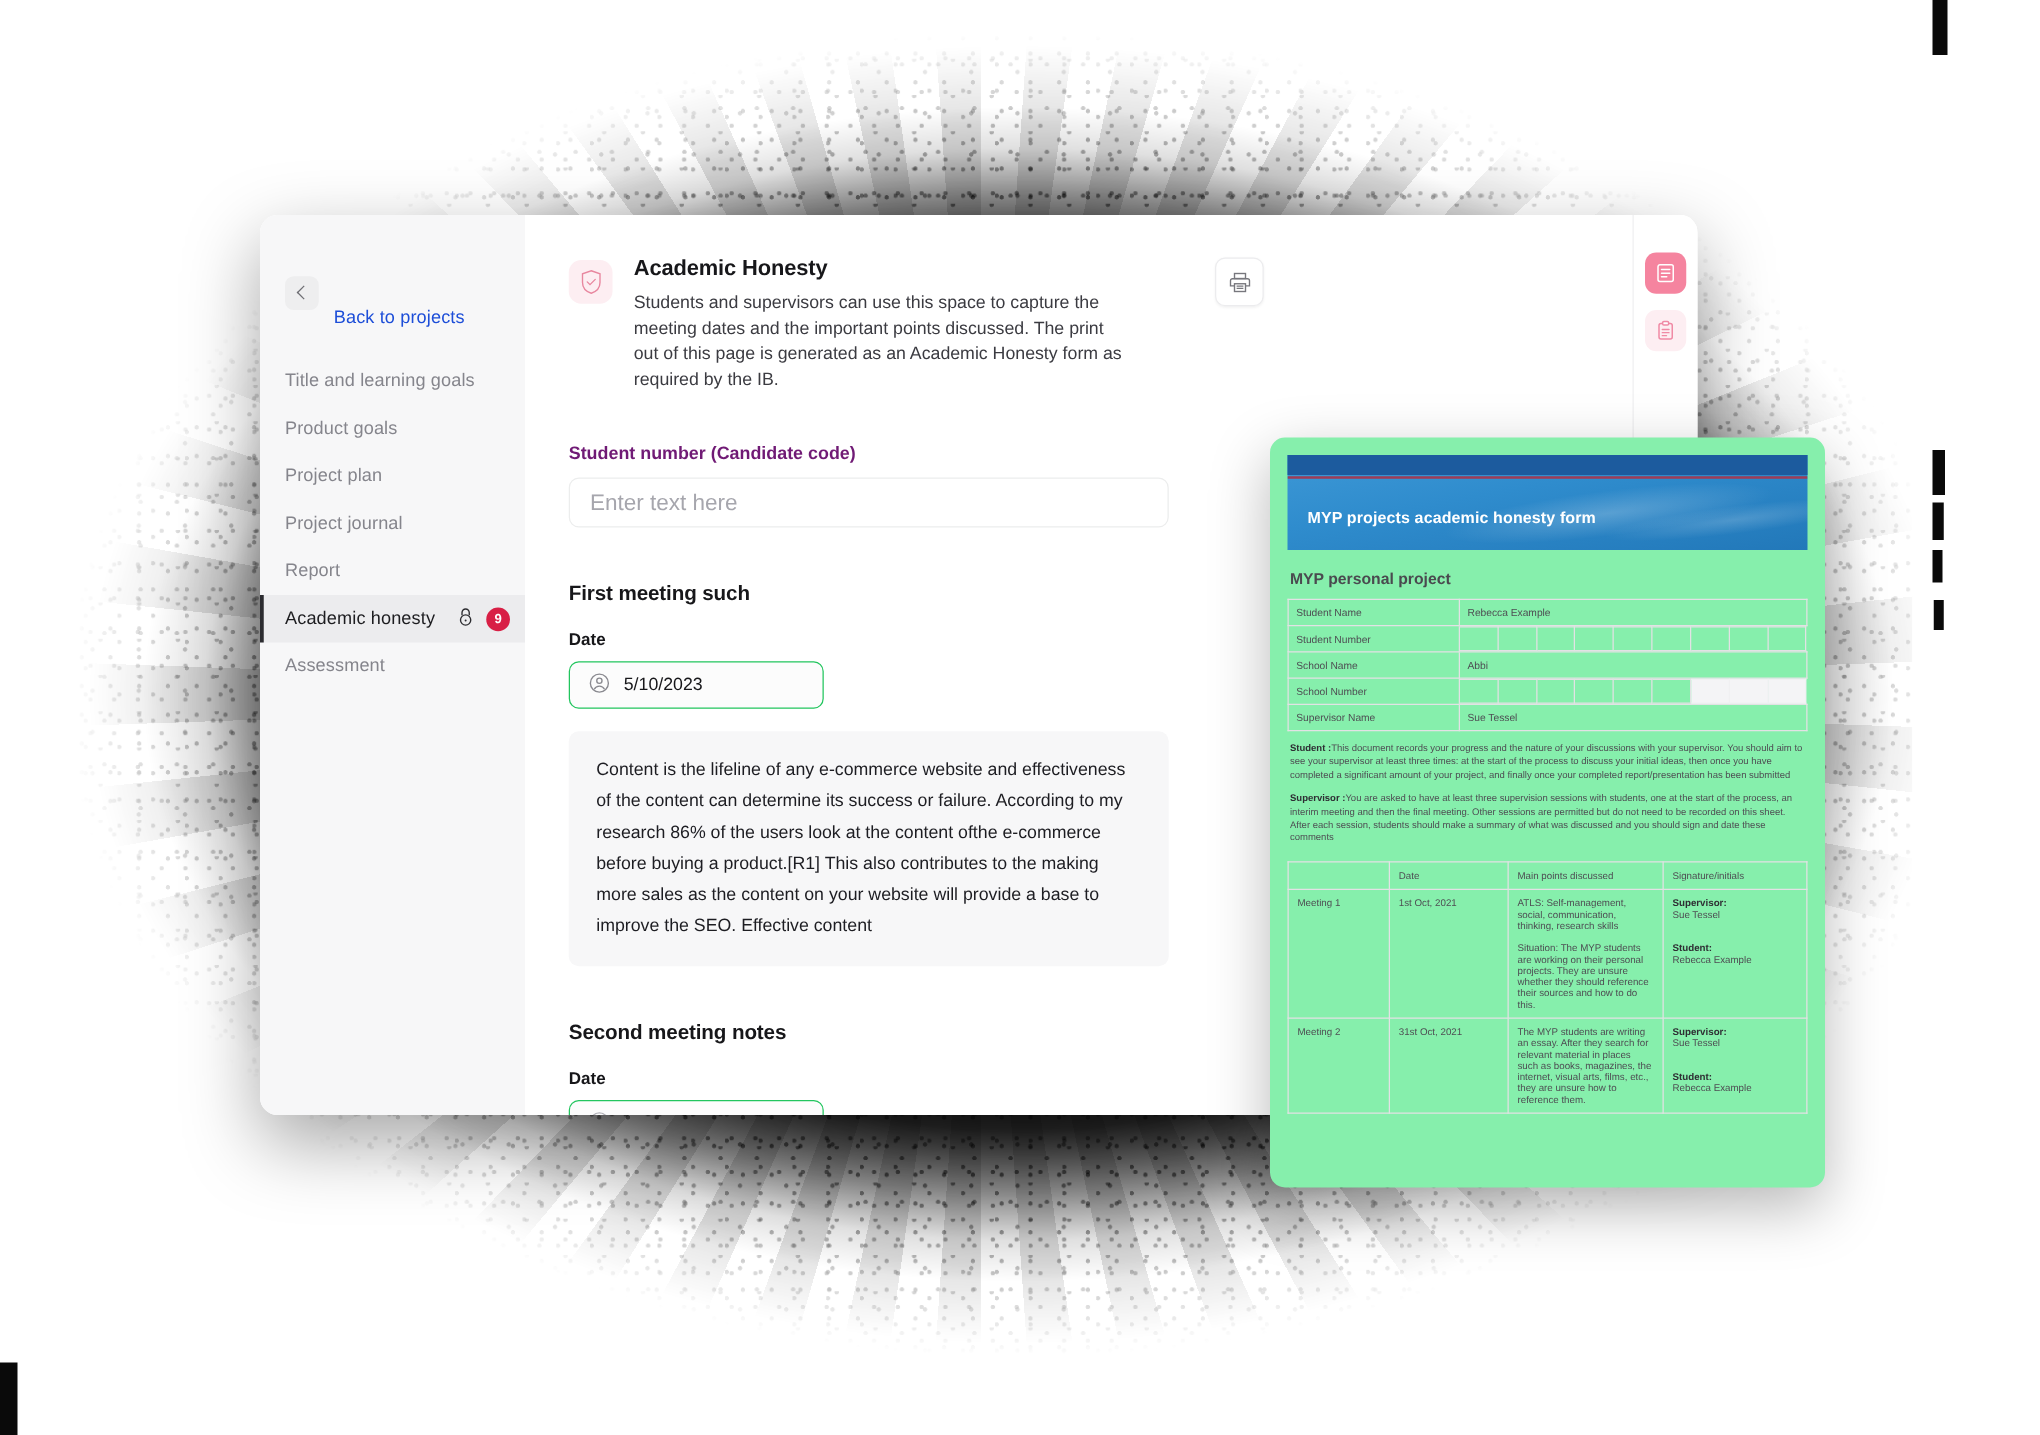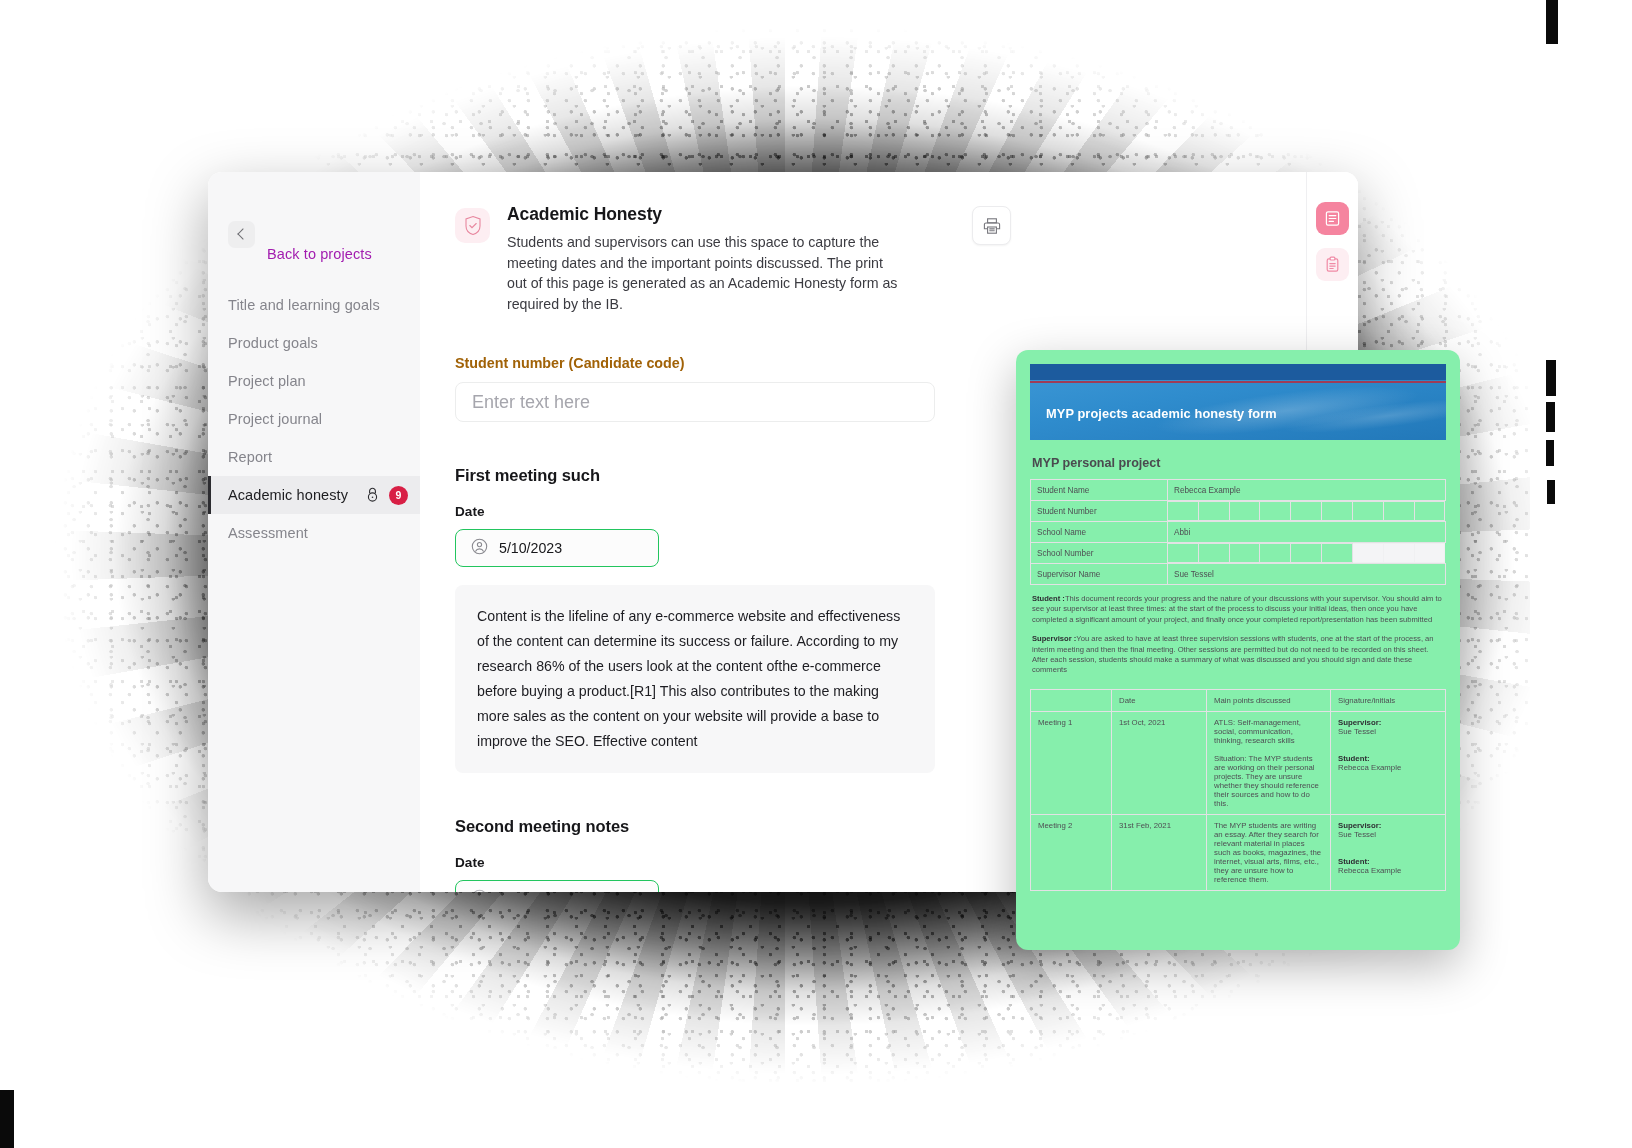--- a/index.html
+++ b/index.html
@@ -99,21 +99,21 @@
   }
   .chev {
     width: 7px; height: 7px;
     border-left: 1.6px solid #6d6d72;
     border-bottom: 1.6px solid #6d6d72;
     transform: rotate(45deg);
     margin-left: 3px;
   }
   .back-label {
     font-size: 14.5px;
-    color: #a21caf;
+    color: #1d4ed8;
     letter-spacing: .1px;
     margin-top: 40px;
   }
   .nav {
     margin-top: 24px;
   }
   .nav-item {
     position: relative;
     height: 38px;
     display: flex;
@@ -195,21 +195,21 @@
     border: 1px solid #ececee;
     box-shadow: 0 1px 2px rgba(0,0,0,.05);
     display: flex; align-items: center; justify-content: center;
     cursor: pointer;
   }
 
   .field-block { padding-left: 35px; }
   .field-label {
     font-size: 14.3px;
     font-weight: bold;
-    color: #a16207;
+    color: #701a75;
     margin-top: 41px;
     margin-bottom: 11px;
   }
   .text-input {
     width: 480px; height: 40px;
     border: 1px solid #eceded;
     border-radius: 8px;
     background: #fff;
     display: flex; align-items: center;
     padding: 0 16px;
@@ -655,21 +655,21 @@
       <td>
         <span class="mtg-b">Supervisor:</span><br>
         <span>Sue Tessel</span>
         <span class="gap"></span><span class="gap"></span>
         <span class="mtg-b">Student:</span><br>
         <span>Rebecca Example</span>
       </td>
     </tr>
     <tr>
       <td>Meeting 2</td>
-      <td>31st Feb, 2021</td>
+      <td>31st Oct, 2021</td>
       <td>The MYP students are writing an essay. After they search for relevant material in places such as books, magazines, the internet, visual arts, films, etc., they are unsure how to reference them.</td>
       <td>
         <span class="mtg-b">Supervisor:</span><br>
         <span>Sue Tessel</span>
         <span class="gap"></span><span class="gap"></span>
         <span class="mtg-b">Student:</span><br>
         <span>Rebecca Example</span>
       </td>
     </tr>
   </tbody>

